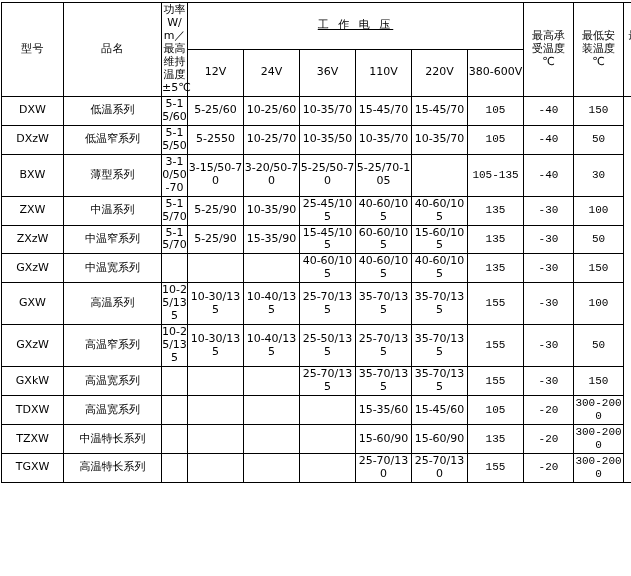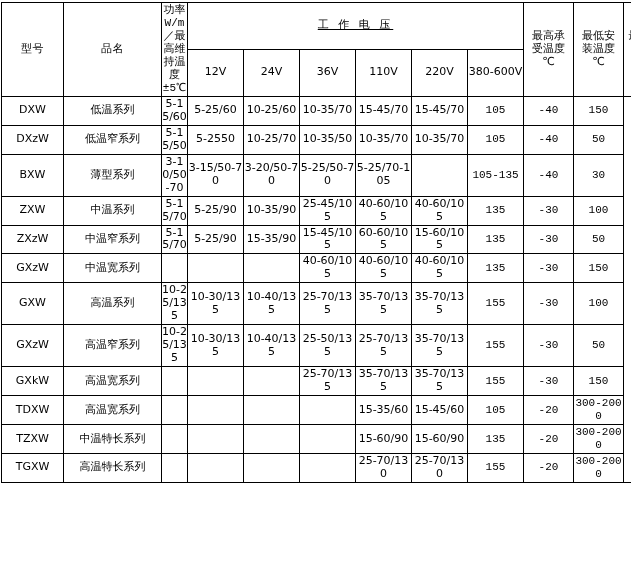--- a/index.html
+++ b/index.html
@@ -79,21 +79,20 @@
   .num-cell {
     font-size: 12px;
     font-family: Liberation Mono, monospace;
   }
   .power-cell {
     font-size: 11px;
     line-height: 1.3;
     letter-spacing: 0px;
     padding: 2px 1px;
     width: 26px;
-    font-family: Liberation Mono, monospace;
   }
   .power-inner {
     writing-mode: horizontal-tb;
     display: block;
     text-align: center;
   }
 </style>
 </head>
 <body>
 

